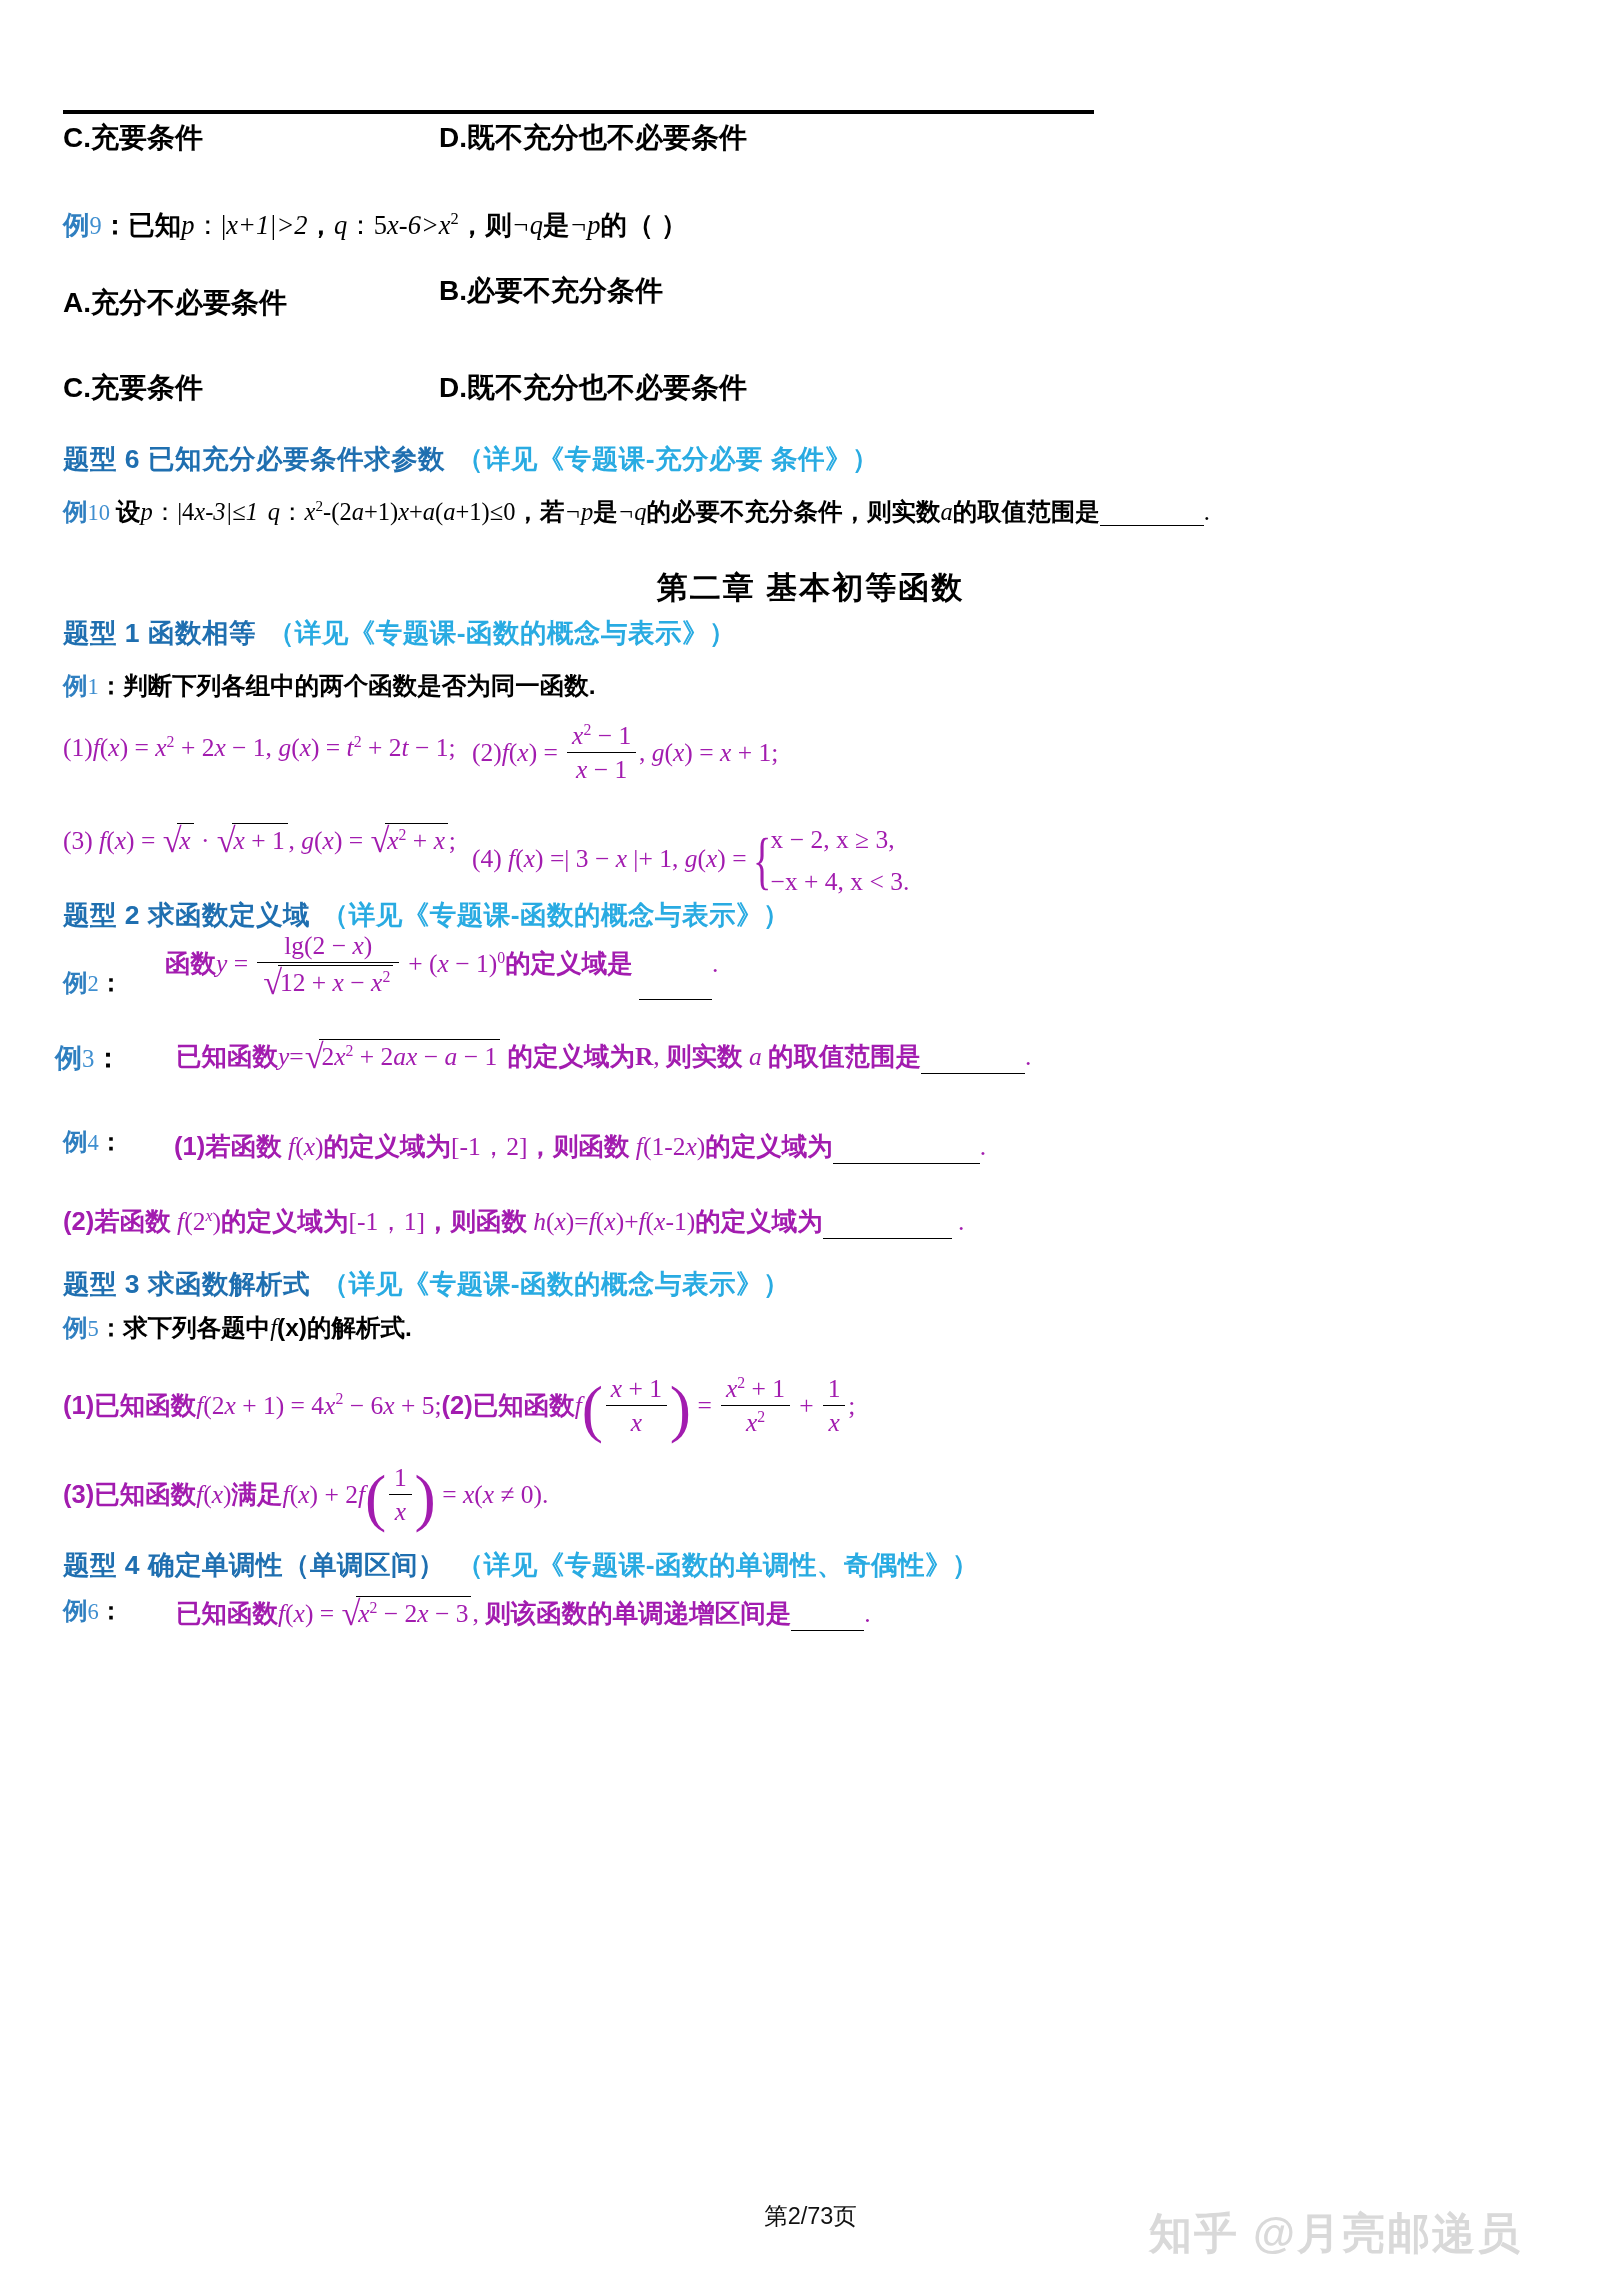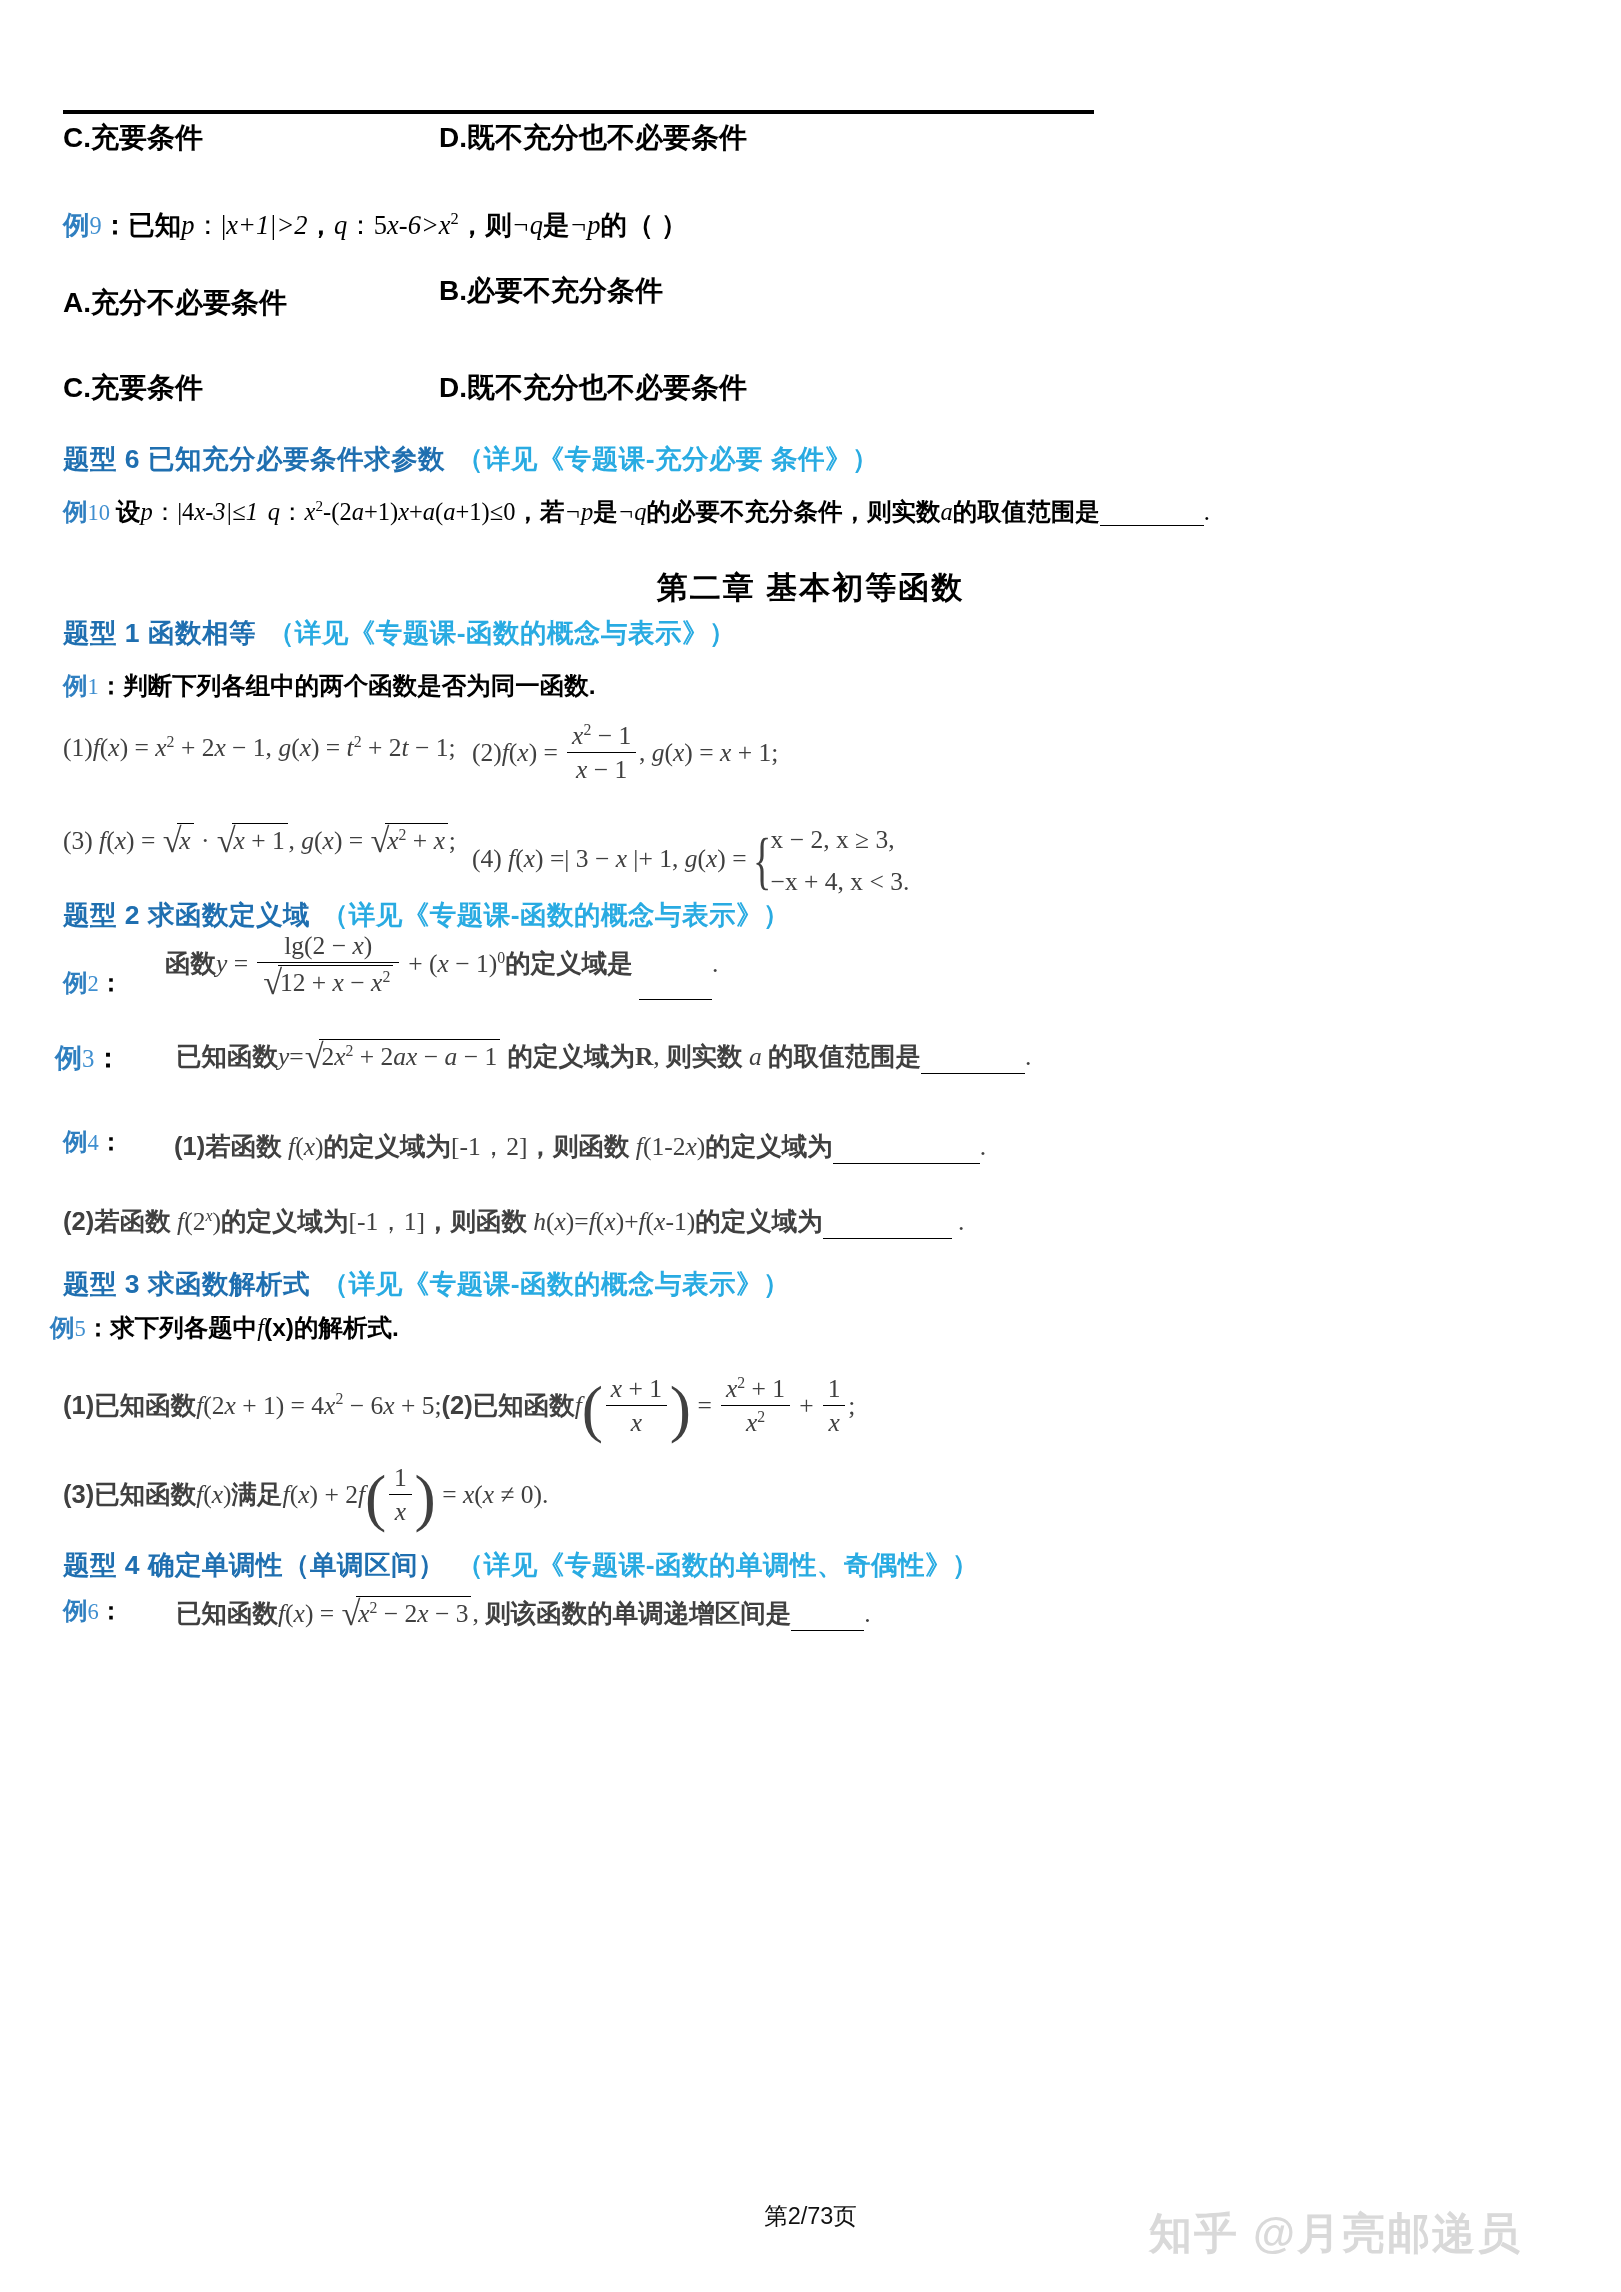--- a/index.html
+++ b/index.html
@@ -105,21 +105,21 @@
     letter-spacing: 2px;
     color: #000;
   }
 
   
   .math {
     position: absolute;
     white-space: nowrap;
     font-family: "Liberation Serif", "DejaVu Serif", serif;
     font-size: 25.5px;
-    color: #404040;
+    color: #a21caf;
   }
   .math i { font-style: italic; }
   .math .cn {
     font-family: "Liberation Sans", "DejaVu Sans", sans-serif;
     font-style: normal;
     font-weight: 600;
   }
   sup { font-size: 0.62em; vertical-align: super; line-height: 0; }
 
   
@@ -310,21 +310,21 @@
   </div>
 
   <div class="math" style="left:63px; top:1204px;">
     <span class="cn">(2)若函数</span> <i>f</i>(2<sup><i>x</i></sup>)<span class="cn">的定义域为</span>[-1，1]<span class="cn">，则函数</span> <i>h</i>(<i>x</i>)=<i>f</i>(<i>x</i>)+<i>f</i>(<i>x</i>-1)<span class="cn">的定义域为</span><span class="blank b-xl"></span> .
   </div>
 
   <div class="tixing" style="left:63px; top:1266px;">
     <span>题型 3  求函数解析式</span><span class="cyan" style="margin-left:11.8px;">（详见《专题课-函数的概念与表示》）</span>
   </div>
 
-  <div class="liitem" style="left:50px; top:1313px; font-size:24.5px;">
+  <div class="liitem" style="left:63px; top:1313px; font-size:24.5px;">
     <span class="li">例</span><span class="num" style="font-size:0.92em;">5</span><span class="cn">：</span><span class="cn">求下列各题中</span><span class="mi">f</span><span class="cn">(x)的解析式.</span>
   </div>
 
   <div class="math" style="left:63px; top:1376px;">
     <span class="cn">(1)已知函数</span><i>f</i>(2<i>x</i> + 1) = 4<i>x</i><sup>2</sup> − 6<i>x</i> + 5;<span class="cn">(2)已知函数</span><i>f</i><span class="bigparen">(</span><span class="frac"><span class="nu"><i>x</i> + 1</span><span class="de"><i>x</i></span></span><span class="bigparen">)</span> = <span class="frac"><span class="nu"><i>x</i><sup>2</sup> + 1</span><span class="de"><i>x</i><sup>2</sup></span></span> + <span class="frac"><span class="nu">1</span><span class="de"><i>x</i></span></span>;
   </div>
 
   <div class="math" style="left:63px; top:1465px;">
     <span class="cn">(3)已知函数</span><i>f</i>(<i>x</i>)<span class="cn">满足</span><i>f</i>(<i>x</i>) + 2<i>f</i><span class="bigparen">(</span><span class="frac"><span class="nu">1</span><span class="de"><i>x</i></span></span><span class="bigparen">)</span> = <i>x</i>(<i>x</i> ≠ 0).
   </div>

